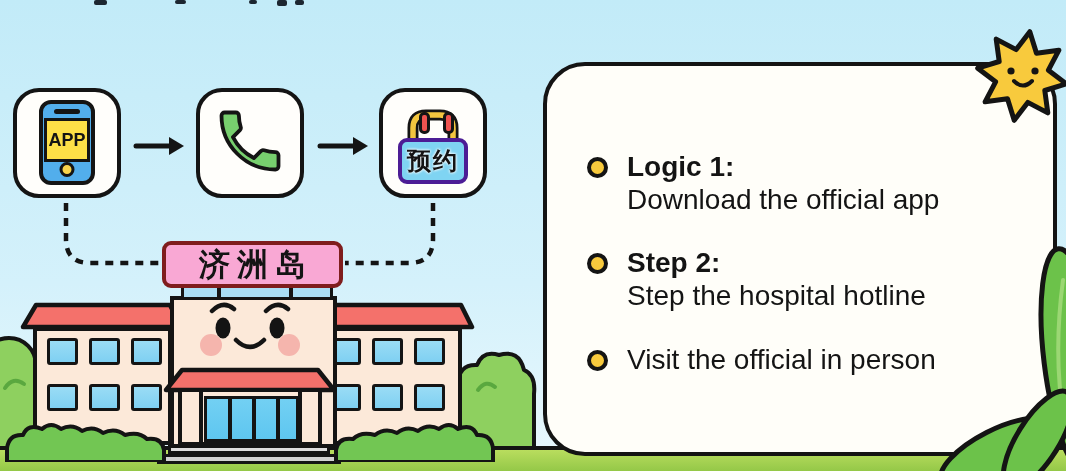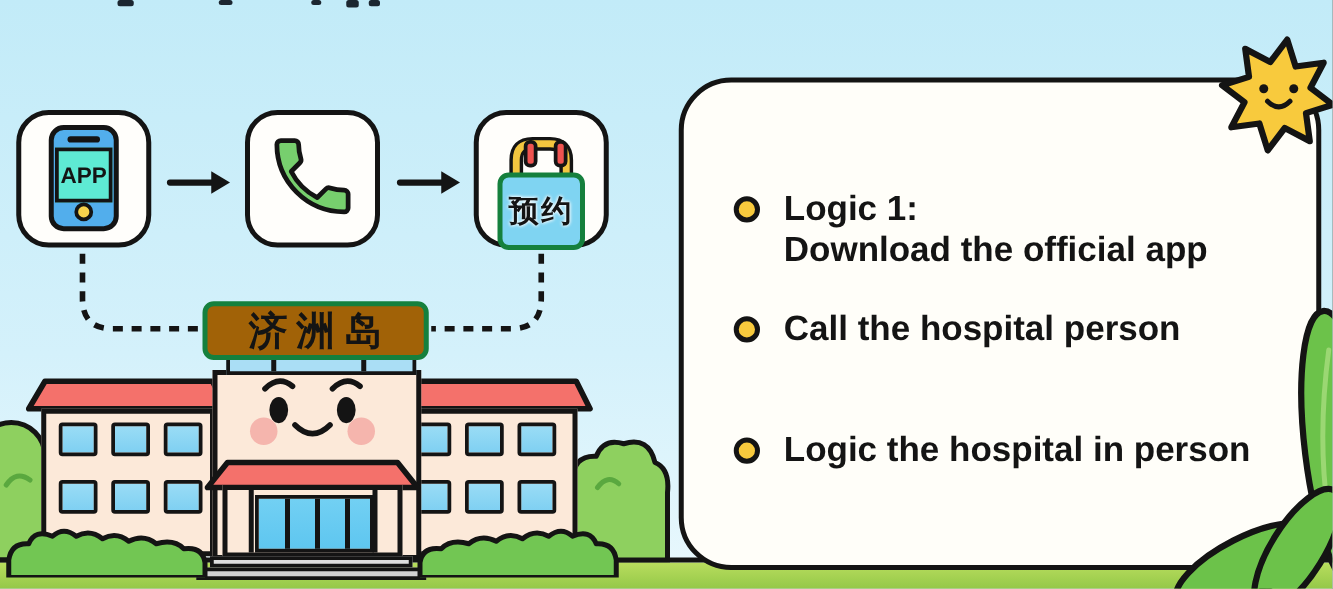--- a/index.html
+++ b/index.html
@@ -7,46 +7,46 @@
     position:relative;width:1066px;height:471px;overflow:hidden;
     font-family:"Liberation Sans","DejaVu Sans",sans-serif;color:#141414;
   }
   .abs{position:absolute;}
   .sky{inset:0;background:linear-gradient(#c2ebf8 0%,#d4f1fb 60%,#e9f8fd 100%);}
   .frag{background:#1c2630;border-radius:2px;}
   .subtitle{left:7px;top:8px;font-size:24px;font-weight:600;letter-spacing:-0.4px;color:#16202c;white-space:nowrap;}
   .card{width:108px;height:110px;box-sizing:border-box;background:#fffefb;border:4.5px solid #141414;border-radius:26px;}
   .phone{position:relative;margin:8px auto 0;width:56px;height:85px;box-sizing:border-box;background:#52aeec;border:4px solid #141414;border-radius:12px;}
   .speaker{position:absolute;top:5px;left:50%;transform:translateX(-50%);width:26px;height:5px;background:#141414;border-radius:3px;}
-  .screen{position:absolute;top:14px;left:50%;transform:translateX(-50%);width:46px;height:44px;box-sizing:border-box;background:#5eead4;border:3.5px solid #141414;
+  .screen{position:absolute;top:14px;left:50%;transform:translateX(-50%);width:46px;height:44px;box-sizing:border-box;background:#fde047;border:3.5px solid #141414;
           display:flex;align-items:center;justify-content:center;font-size:18px;font-weight:700;}
   .homebtn{position:absolute;bottom:4px;left:50%;transform:translateX(-50%);width:15px;height:15px;box-sizing:border-box;background:#f8d34c;border:3px solid #141414;border-radius:50%;}
   .pin{width:11px;height:22px;box-sizing:border-box;background:#ef5350;border:3px solid #141414;border-radius:5px;}
-  .board{width:70px;height:62px;box-sizing:border-box;background:#7fd4f2;border:4px solid #15803d;border-radius:9px;
+  .board{width:70px;height:46px;box-sizing:border-box;background:#7fd4f2;border:4px solid #4c1d95;border-radius:9px;
          display:flex;align-items:center;justify-content:center;font-size:24px;font-weight:700;letter-spacing:2px;text-shadow:0 0 3px #fff,0 0 3px #fff;}
   .wing{box-sizing:border-box;background:#fce9d9;border:4px solid #141414;}
   .win{width:31px;height:27px;box-sizing:border-box;background:linear-gradient(#9adcf5,#7fd0f2);border:3.5px solid #141414;border-radius:3px;}
   .tower{box-sizing:border-box;background:#fce9d9;border:4px solid #141414;}
   .tabs{box-sizing:border-box;background:#aadef5;border:3.5px solid #141414;}
   .tabdiv{position:absolute;top:0;width:4px;height:100%;background:#141414;}
-  .bsign{box-sizing:border-box;background:#a16207;border:4px solid #15803d;border-radius:9px;
+  .bsign{box-sizing:border-box;background:#f9a8d4;border:4px solid #7f1d1d;border-radius:9px;
          display:flex;align-items:center;justify-content:center;font-size:31px;font-weight:700;letter-spacing:7px;text-indent:7px;}
   .entr{box-sizing:border-box;background:#fce9d9;border:4px solid #141414;}
   .glass{box-sizing:border-box;background:linear-gradient(#72d0f3,#5ec6f0);border:3.5px solid #141414;}
   .mull{position:absolute;top:0;width:3.5px;height:100%;background:#141414;}
   .pline{position:absolute;width:4px;background:#141414;}
   .step1{box-sizing:border-box;background:#dedede;border:3.5px solid #141414;}
   .grass{left:0;top:446px;width:1066px;height:25px;box-sizing:border-box;border-top:4px solid #141414;background:linear-gradient(#b9dd5e,#94c848);}
   .bgbushL{box-sizing:border-box;background:#8ed05f;border:4px solid #141414;border-radius:30px 30px 6px 6px;}
   .panel{left:543px;top:62px;width:514px;height:394px;box-sizing:border-box;background:#fffef9;border:4.5px solid #141414;border-radius:42px;}
   .p-head{position:absolute;left:37px;top:24px;font-size:31px;font-weight:700;}
   .step-row{position:absolute;left:40px;right:18px;}
   .bullet{position:absolute;left:0;top:7px;width:21px;height:21px;box-sizing:border-box;background:#f8ca3d;border:4px solid #141414;border-radius:50%;}
   .step-label{margin-left:40px;font-size:28px;font-weight:700;line-height:33px;}
-  .step-desc{margin-left:40px;font-size:28px;font-weight:700;line-height:34px;white-space:nowrap;}
+  .step-desc{margin-left:40px;font-size:28px;font-weight:400;line-height:34px;white-space:nowrap;}
 </style>
 </head>
 <body>
 
 <div id="stage">
 
   <div class="abs sky"></div>
 
   <div class="abs frag" style="left:94px;top:0;width:13px;height:5px;"></div>
   <div class="abs frag" style="left:175px;top:0;width:11px;height:4px;"></div>
@@ -170,26 +170,27 @@
   <div class="abs panel">
 
     <div class="step-row" style="top:84px;">
       <div class="bullet"></div>
       <div class="step-label">Logic 1:</div>
       <div class="step-desc">Download the official app</div>
     </div>
 
     <div class="step-row" style="top:180px;">
       <div class="bullet"></div>
-      <div class="step-desc">Call the hospital person</div>
+      <div class="step-label">Step 2:</div>
+      <div class="step-desc">Step the hospital hotline</div>
     </div>
 
     <div class="step-row" style="top:277px;">
       <div class="bullet"></div>
-      <div class="step-desc">Logic the hospital in person</div>
+      <div class="step-desc">Visit the official in person</div>
     </div>
   </div>
 
   <svg class="abs" style="left:972px;top:24px;" width="102" height="102" viewBox="0 0 102 102">
     <polygon points="94.3,59.8 72.8,66.5 75.8,88.9 55.8,78.4 42.2,96.3 35.5,74.8 13.1,77.8 23.6,57.8 5.7,44.2 27.2,37.5 24.2,15.1 44.2,25.6 57.8,7.7 64.5,29.2 86.9,26.2 76.4,46.2" fill="#f8ca3d" stroke="#141414" stroke-width="5" stroke-linejoin="round"></polygon>
     <circle cx="39" cy="47" r="3.6" fill="#141414"></circle>
     <circle cx="63" cy="47" r="3.6" fill="#141414"></circle>
     <path d="M42,57 Q51,66 60,57" fill="none" stroke="#141414" stroke-width="4" stroke-linecap="round"></path>
   </svg>
 

